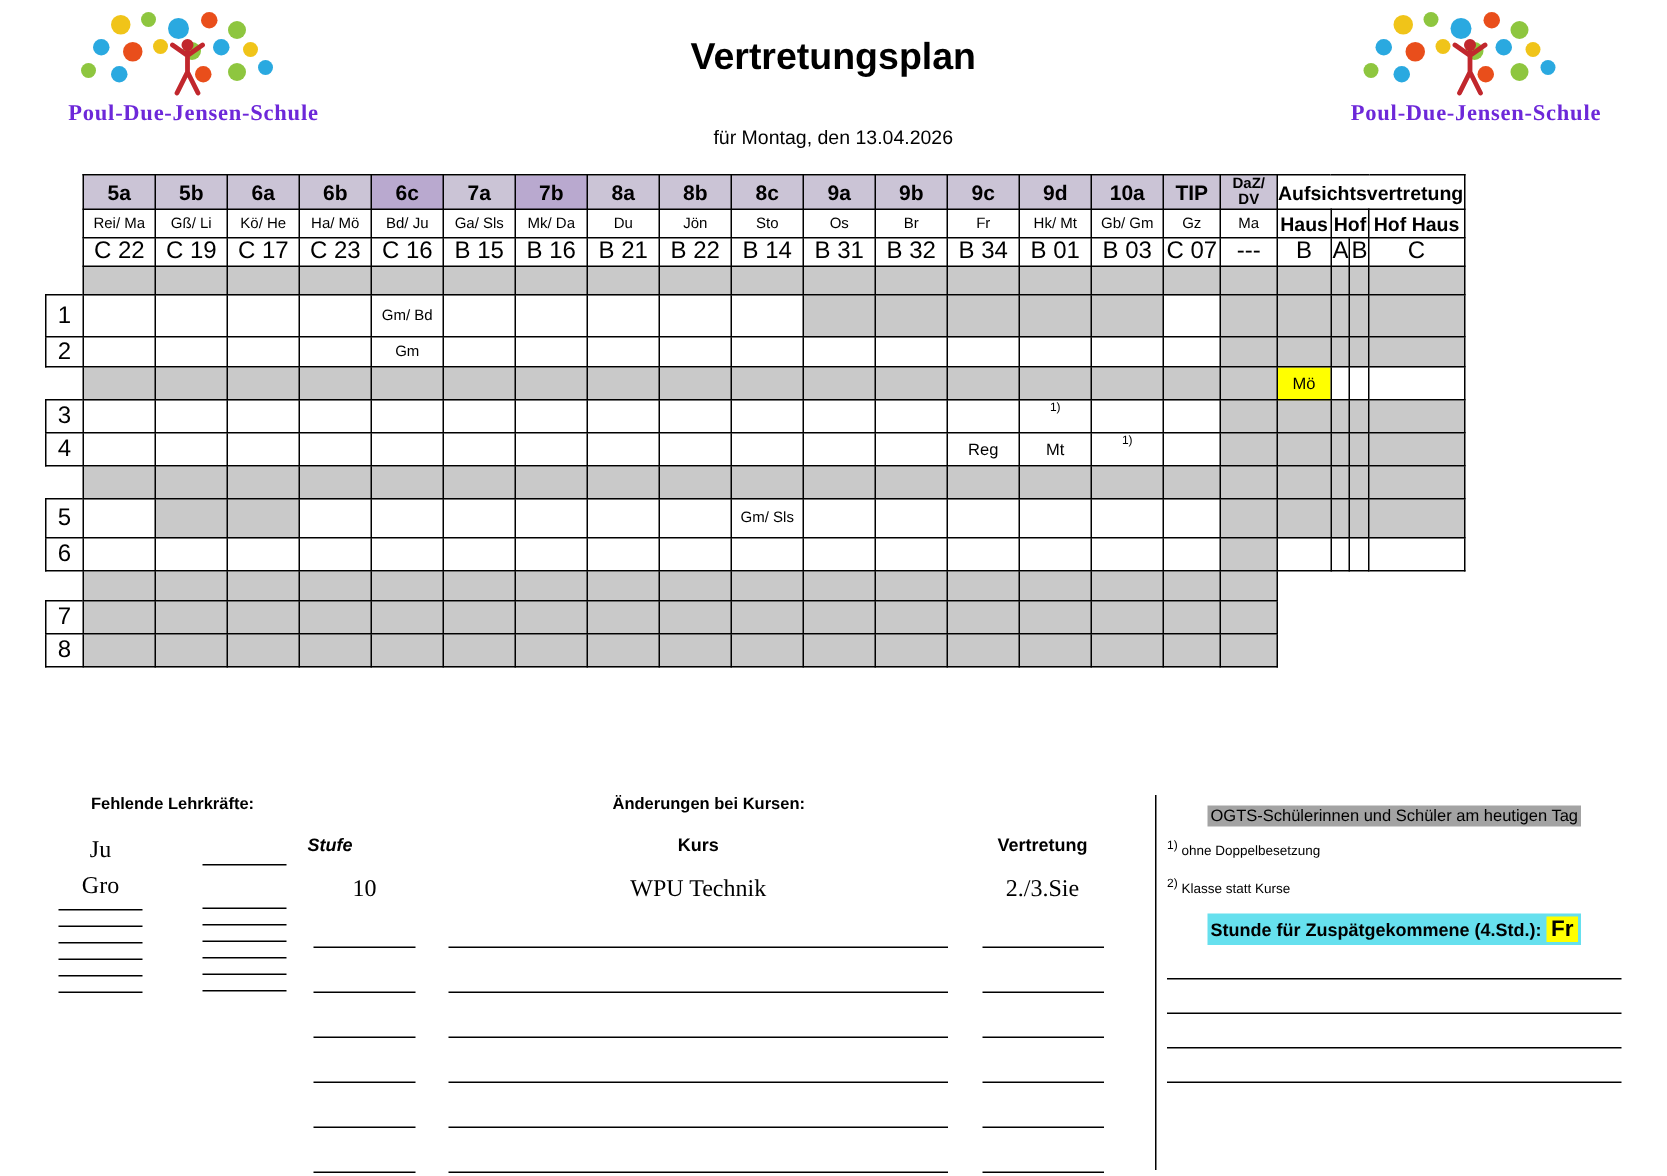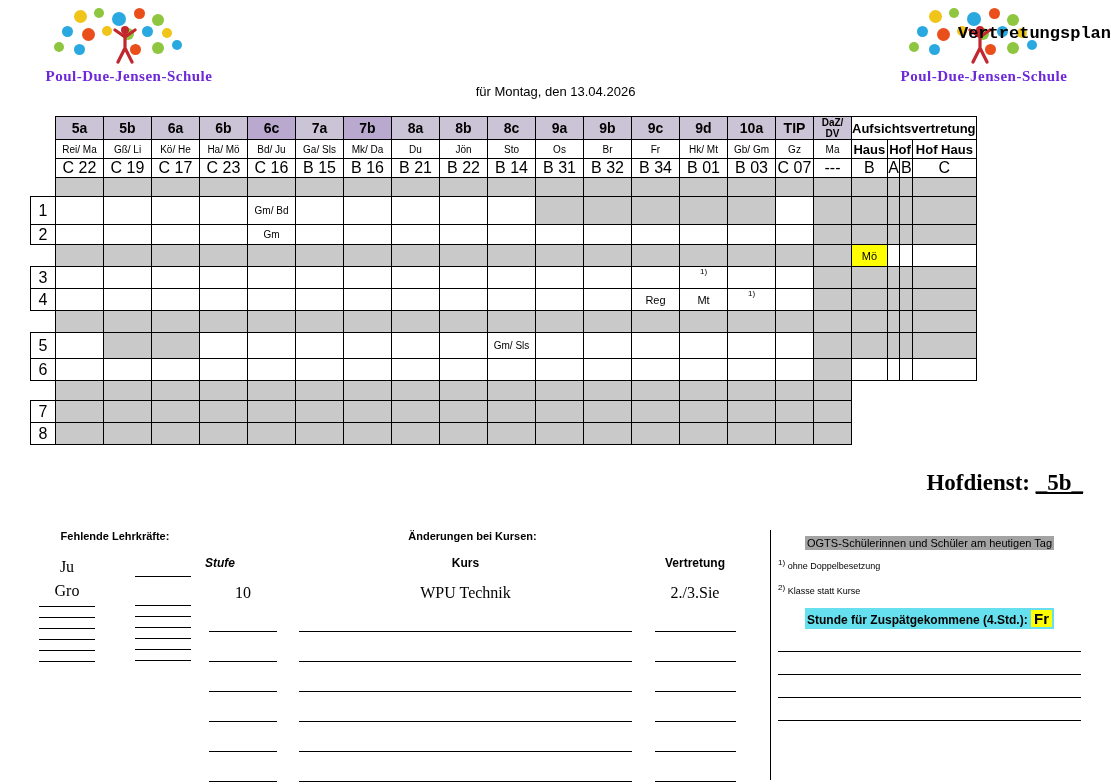--- a/index.html
+++ b/index.html
@@ -23,22 +23,22 @@
   .logo .figure{
     position:absolute;left:50%;top:16px;transform:translateX(-50%);
     width:26px;height:40px;
   }
   .logo .word{
     position:absolute;left:4px;top:60px;width:190px;text-align:center;
     color:#6d28d9;font-family:"Liberation Serif", serif;
     font-size:15px;font-weight:bold;letter-spacing:.5px;
   }
   .title{
-    position:absolute;left:0;top:24px;width:1111px;text-align:right;
-    font-size:17px;font-weight:bold;font-family:Liberation Mono, monospace;
+    position:absolute;left:0;top:24px;width:1111px;text-align:center;
+    font-size:25px;font-weight:bold;
   }
   .subtitle{
     position:absolute;left:0;top:84px;width:1111px;text-align:center;
     font-size:13px;
   }
 
   
   .grid-wrap{position:absolute;left:30px;top:116px;}
   table{border-collapse:collapse;table-layout:fixed;}
   td,th{border:1px solid #000;text-align:center;vertical-align:middle;font-size:11px;padding:0;}
@@ -519,24 +519,20 @@
         <td class="gray"></td>
             <td class="gray"></td>
         <td class="gray"></td>
             <td class="gray"></td>
         <td class="gray"></td>
       </tr>
     </tbody>
       </table>
   </div>
 
-  <div class="hofdienst">
-    <span>Hofdienst:</span>
-    <span class="val">_5b_</span>
-  </div>
 
   <div class="bottom">
 
     <div class="b-col fehlende">
       <div class="b-title">Fehlende Lehrkräfte:</div>
       <div class="cols">
         <div class="c">
           <div class="ent">Ju</div>
           <div class="ent">Gro</div>
           <div class="ul"></div>

